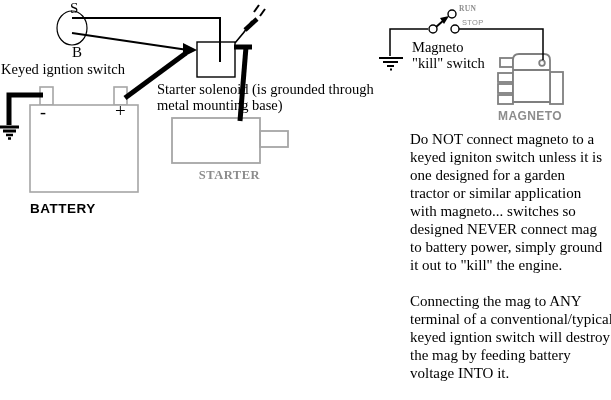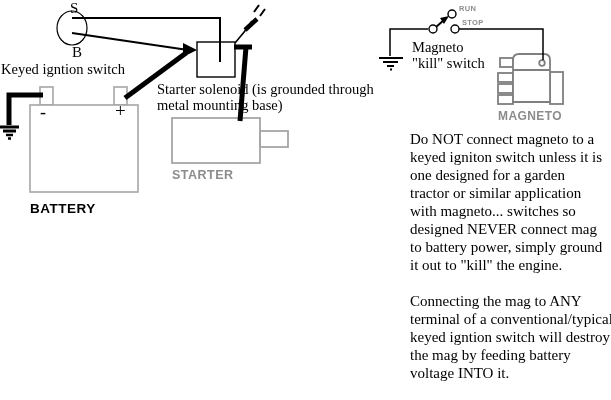--- a/index.html
+++ b/index.html
@@ -12,27 +12,27 @@
   .serif{font-family:"Liberation Serif", serif;}
   .sans{font-family:"Liberation Sans", sans-serif;}
   .t-keyed{left:1px;top:61px;font-size:14.5px;}
   .t-s{left:70px;top:0px;font-size:15px;}
   .t-b{left:72px;top:44px;font-size:15px;}
   .t-solnote{left:157px;top:82px;font-size:14.5px;line-height:15.5px;}
   .t-minus{left:40px;top:102px;font-size:18px;}
   .t-plus{left:115px;top:100px;font-size:19px;}
   .t-battery{left:30px;top:201px;width:108px;
     font-weight:bold;font-size:13.5px;letter-spacing:.5px;color:#000;}
-  .t-starter{left:172px;top:168px;width:88px;text-align:left;
-    font-weight:bold;font-size:12.5px;letter-spacing:.5px;color:#8c8c8c;}
+  .t-starter{left:172px;top:168px;width:88px;text-align:right;
+    font-weight:bold;font-size:12.5px;letter-spacing:.5px;color:#8c8c8c;font-family:Liberation Serif, serif;}
   .t-magneto{left:497px;top:109px;width:66px;text-align:center;
     font-weight:bold;font-size:12px;letter-spacing:.4px;color:#8c8c8c;}
   .t-kill{left:412px;top:40px;font-size:14.5px;line-height:15.5px;}
-  .t-run{left:459px;top:4px;font-size:7.5px;font-weight:bold;color:#8c8c8c;letter-spacing:.3px;}
-  .t-stop{left:462px;top:18px;font-size:7.5px;font-weight:bold;color:#8c8c8c;letter-spacing:.3px;}
+  .t-run{left:459px;top:4px;font-size:7.5px;font-weight:bold;color:#8c8c8c;letter-spacing:.3px;font-family:Liberation Serif, serif;}
+  .t-stop{left:462px;top:18px;font-size:7.5px;font-weight:normal;color:#8c8c8c;letter-spacing:.3px;}
   .t-para{left:410px;width:206px;font-size:15px;line-height:18px;}
   .t-para1{top:130px;}
   .t-para2{top:292px;}
 </style>
 </head>
 <body>
 
 <div class="stage">
 
   <svg width="611" height="400" viewBox="0 0 611 400">

